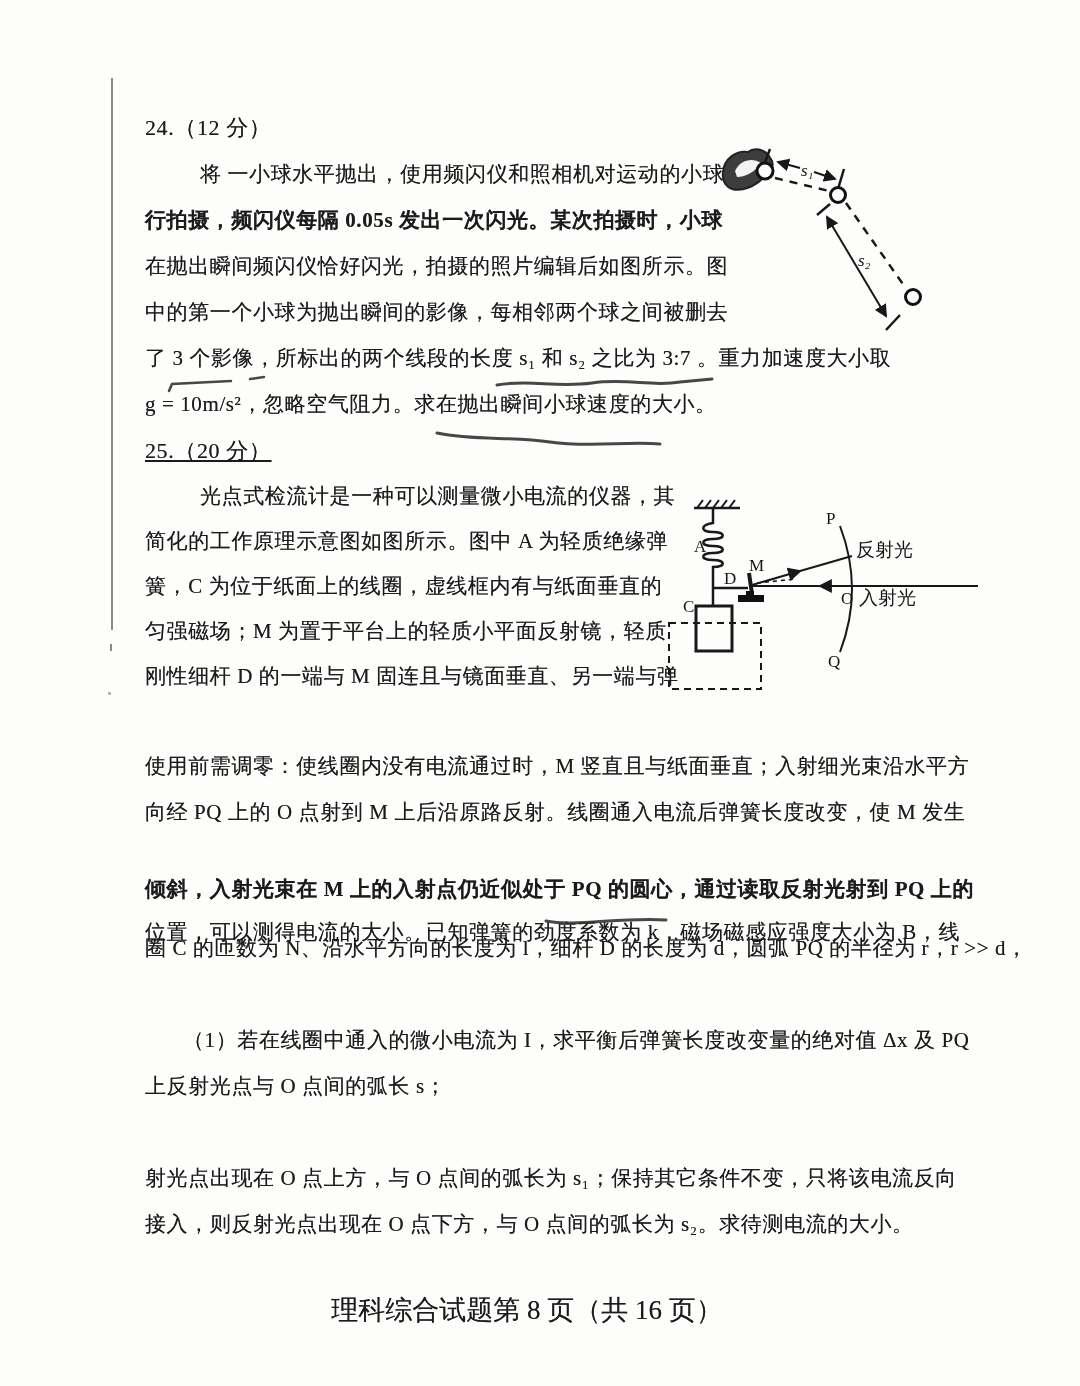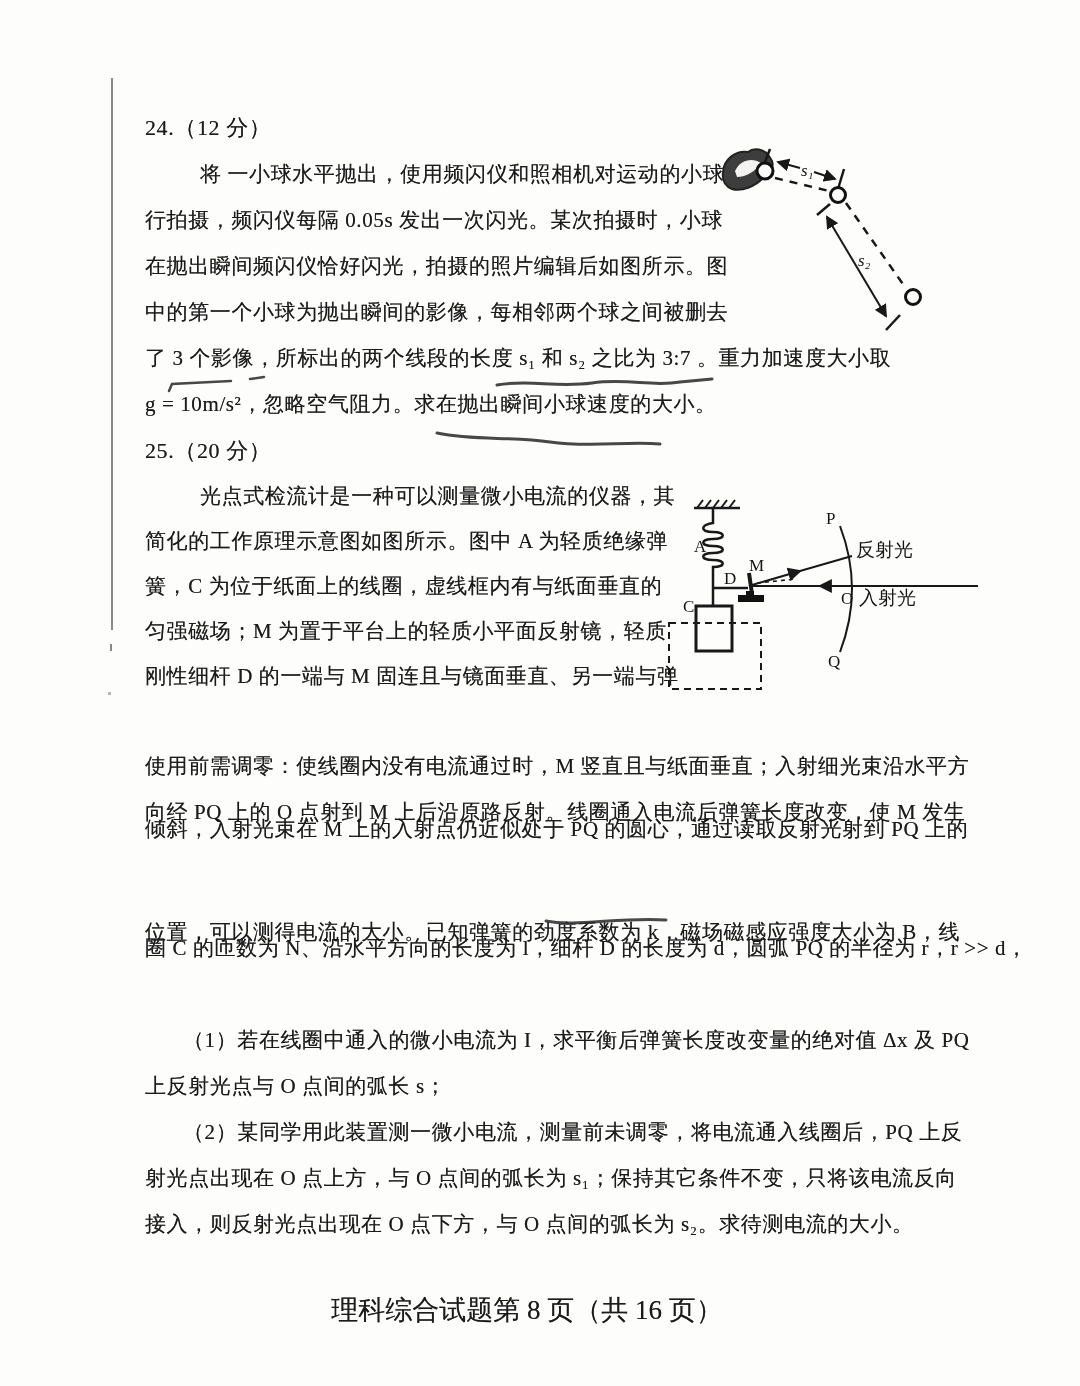--- a/index.html
+++ b/index.html
@@ -21,21 +21,21 @@
 <body>
 
 <div id="page">
 
   <div class="scan-line" style="left:111px;top:78px;width:2px;height:552px;"></div>
   <div class="scan-line" style="left:110px;top:644px;width:2px;height:7px;"></div>
   <div class="scan-line" style="left:108px;top:692px;width:3px;height:3px;opacity:.4;"></div>
 
   <div class="ln hdr" style="left:145px;top:115px;">24.（12 分）</div>
   <div class="ln" style="left:200px;top:161px;">将 一小球水平抛出，使用频闪仪和照相机对运动的小球进</div>
-  <div class="ln" style="left:145px;top:207px;">行拍摄，频闪仪每隔 0.05s 发出一次闪光。某次拍摄时，小球</div>
+  <div class="ln" style="left:145px;top:207px;font-weight:bold;">行拍摄，频闪仪每隔 0.05s 发出一次闪光。某次拍摄时，小球</div>
   <div class="ln" style="left:145px;top:253px;">在抛出瞬间频闪仪恰好闪光，拍摄的照片编辑后如图所示。图</div>
   <div class="ln" style="left:145px;top:299px;">中的第一个小球为抛出瞬间的影像，每相邻两个球之间被删去</div>
   <div class="ln" style="left:145px;top:345px;">了 3 个影像，所标出的两个线段的长度 s₁ 和 s₂ 之比为 3:7 。重力加速度大小取</div>
   <div class="ln" style="left:145px;top:391px;">g = 10m/s²，忽略空气阻力。求在抛出瞬间小球速度的大小。</div>
 
   <svg style="left:690px;top:135px;" width="270" height="200" viewBox="690 135 270 200">
     <defs>
       <marker id="ah1" viewBox="0 0 10 10" refX="8.5" refY="5" markerWidth="6.5" markerHeight="6.5" orient="auto-start-reverse">
         <path d="M0,0L10,5L0,10z" fill="#181818"></path>
       </marker>
@@ -55,34 +55,33 @@
       <line x1="814" y1="172" x2="835" y2="179" stroke-width="2" marker-end="url(#ah1)"></line>
       <line x1="827" y1="217" x2="886" y2="316" stroke-width="2" marker-start="url(#ah1)" marker-end="url(#ah1)"></line>
     </g>
     <circle cx="765" cy="171" r="8" fill="#fdfdfc" stroke="#111" stroke-width="3"></circle>
     <circle cx="838" cy="195" r="7.5" fill="#fdfdfc" stroke="#111" stroke-width="3"></circle>
     <circle cx="913" cy="297" r="7.5" fill="#fdfdfc" stroke="#111" stroke-width="3"></circle>
     <text class="figlab ital" x="801" y="176">s₁</text>
     <text class="figlab ital" x="858" y="266">s₂</text>
   </svg>
 
-  <div class="ln hdr" style="left:145px;top:438px;">25.（20 分）</div>
+  <div class="ln hdr" style="left:145px;top:438px;text-decoration:underline;">25.（20 分）</div>
   <div class="ln" style="left:200px;top:483px;">光点式检流计是一种可以测量微小电流的仪器，其</div>
   <div class="ln" style="left:145px;top:528px;">简化的工作原理示意图如图所示。图中 A 为轻质绝缘弹</div>
   <div class="ln" style="left:145px;top:573px;">簧，C 为位于纸面上的线圈，虚线框内有与纸面垂直的</div>
   <div class="ln" style="left:145px;top:618px;">匀强磁场；M 为置于平台上的轻质小平面反射镜，轻质</div>
   <div class="ln" style="left:145px;top:663px;">刚性细杆 D 的一端与 M 固连且与镜面垂直、另一端与弹</div>
   <div class="ln" style="left:145px;top:753px;">使用前需调零：使线圈内没有电流通过时，M 竖直且与纸面垂直；入射细光束沿水平方</div>
   <div class="ln" style="left:145px;top:799px;">向经 PQ 上的 O 点射到 M 上后沿原路反射。线圈通入电流后弹簧长度改变，使 M 发生</div>
-  <div class="ln" style="left:145px;top:816px;">倾斜，入射光束在 M 上的入射点仍近似处于 PQ 的圆心，通过读取反射光射到 PQ 上的</div>
+  <div class="ln" style="left:145px;top:876px;font-weight:bold;">倾斜，入射光束在 M 上的入射点仍近似处于 PQ 的圆心，通过读取反射光射到 PQ 上的</div>
   <div class="ln" style="left:145px;top:919px;">位置，可以测得电流的大小。已知弹簧的劲度系数为 k，磁场磁感应强度大小为 B，线</div>
   <div class="ln" style="left:145px;top:935px;">圈 C 的匝数为 N、沿水平方向的长度为 l，细杆 D 的长度为 d，圆弧 PQ 的半径为 r，r &gt;&gt; d，</div>
   <div class="ln" style="left:183px;top:1027px;">（1）若在线圈中通入的微小电流为 I，求平衡后弹簧长度改变量的绝对值 Δx 及 PQ</div>
   <div class="ln" style="left:145px;top:1073px;">上反射光点与 O 点间的弧长 s；</div>
-  <div class="ln" style="left:183px;top:1119px;">（2）某同学用此装置测一微小电流，测量前未调零，将电流通入线圈后，PQ 上反</div>
   <div class="ln" style="left:145px;top:1165px;">射光点出现在 O 点上方，与 O 点间的弧长为 s₁；保持其它条件不变，只将该电流反向</div>
   <div class="ln" style="left:145px;top:1211px;">接入，则反射光点出现在 O 点下方，与 O 点间的弧长为 s₂。求待测电流的大小。</div>
 
   <svg style="left:655px;top:490px;" width="330" height="210" viewBox="655 490 330 210">
     <defs>
       <marker id="ah2" viewBox="0 0 10 10" refX="8.5" refY="5" markerWidth="7" markerHeight="7" orient="auto-start-reverse">
         <path d="M0,0L10,5L0,10z" fill="#181818"></path>
       </marker>
     </defs>
     <g stroke="#181818" fill="none" stroke-width="2">

